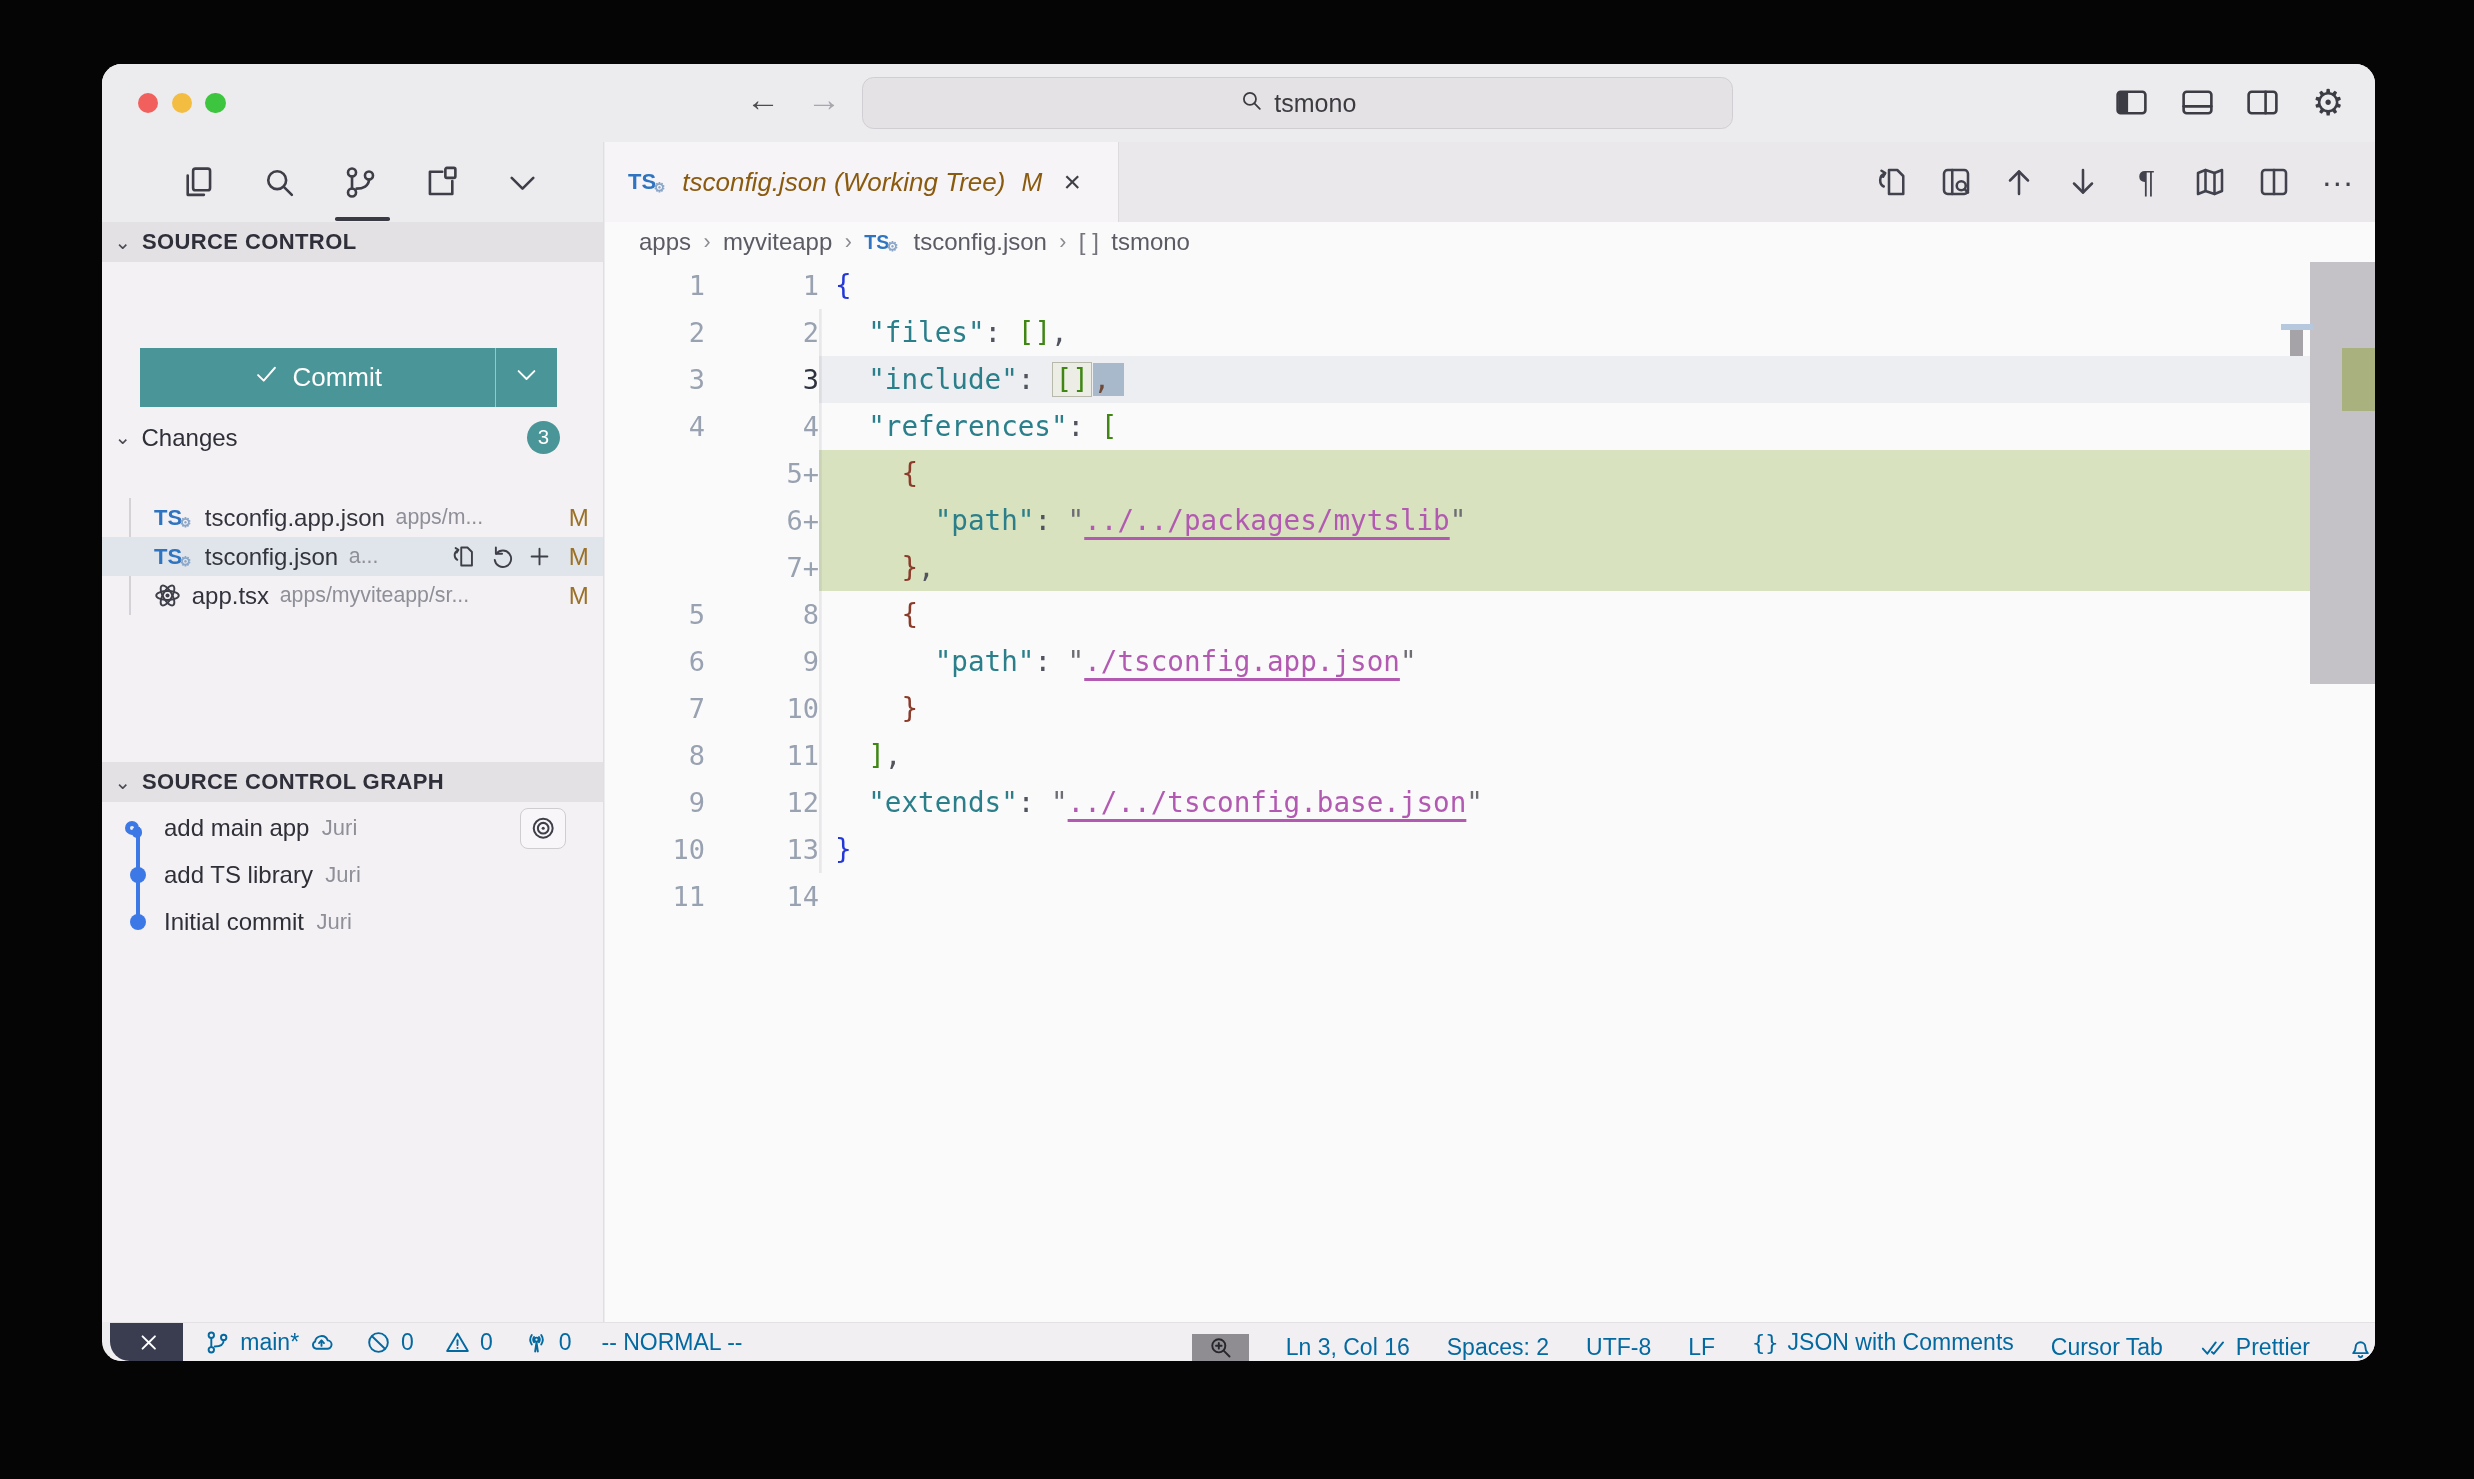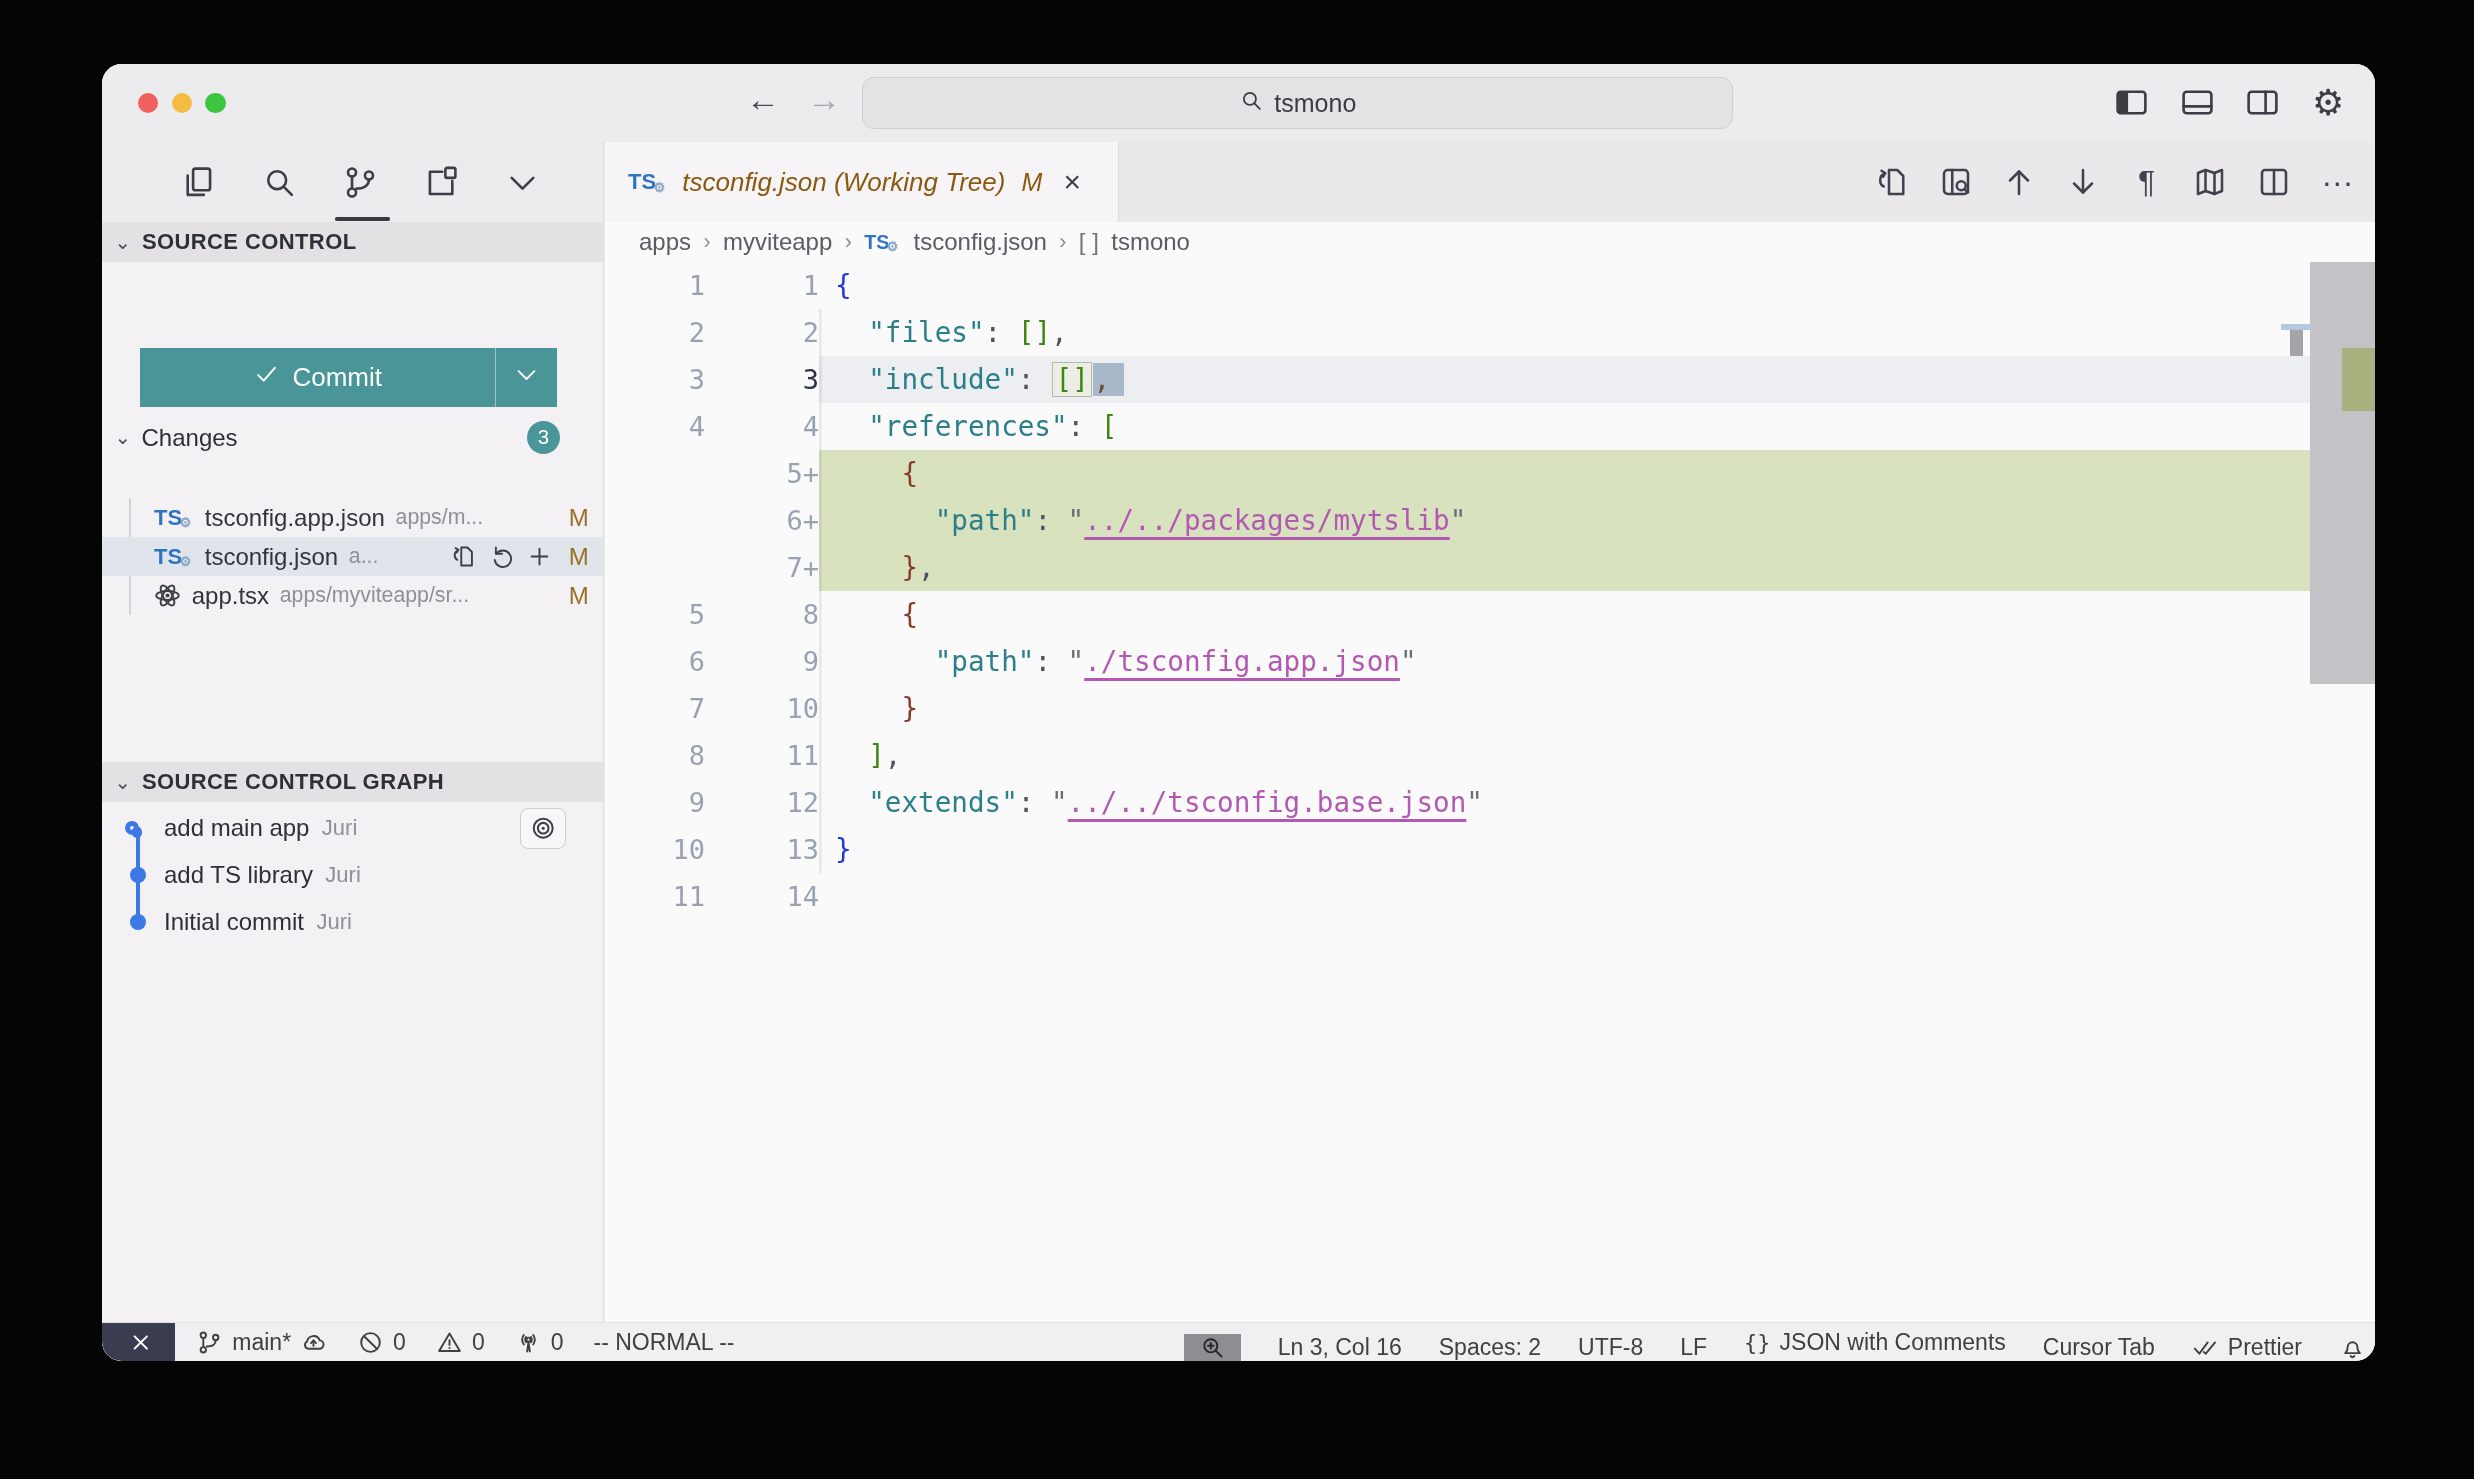--- a/index.html
+++ b/index.html
@@ -118,22 +118,22 @@
   .tk-box{color:#3f8613; background:#eceee6; border:1.8px solid #b9b9ab; padding:0 2.7px; margin:0 0.9px;}
   .tk-cur{background:#a7b9cb; color:#6f4a38; padding-right:14.2px;}
 
   
   .scrollbar { position:absolute; left:1705px; top:120px; width:65px; height:422px; background:#c4c2c6; }
   .sb-green { position:absolute; left:32px; top:86px; width:33px; height:63px; background:#a9b17e; }
   .mini-t-h { position:absolute; left:1676px; top:182px; width:32px; height:6.2px; background:#b5c8dd; }
   .mini-t-v { position:absolute; left:1685px; top:188px; width:13.3px; height:26px; background:#a5a3a7; }
 
   
-  .statusbar { position:absolute; left:0; bottom:0; width:100%; height:39px; background:#f1eff2; border-top:0.9px solid #e3e1e4;
-               display:flex; align-items:stretch; font-size:23px; color:#404040; }
+  .statusbar { position:absolute; left:8px; bottom:0; width:100%; height:39px; background:#f1eff2; border-top:0.9px solid #e3e1e4;
+               display:flex; align-items:stretch; font-size:23px; color:#0369a1; }
   .sb-item { display:flex; align-items:center; gap:9px; margin-right:30px; white-space:nowrap; }
   .sb-item .ic { width:27px; height:27px; }
   .sb-item.remote { background:#3a3d50; color:#fff; width:73px; margin-right:21.3px; justify-content:center; border-bottom-left-radius:19.6px; }
   .sb-item.highlight { background:#8f8d91; color:#26262c; width:57px; justify-content:center; margin-right:19.6px; }
   .sb-spacer { flex:1; }
   .sb-right { display:flex; align-items:flex-end; margin-right:9px; }
   .sb-right .sb-item { margin-right:0; margin-left:37px; }
   .sb-right .sb-item.highlight { margin-left:0; }
   .tbraces { font-family:"DejaVu Sans Mono",monospace; font-size:22px; }
 

